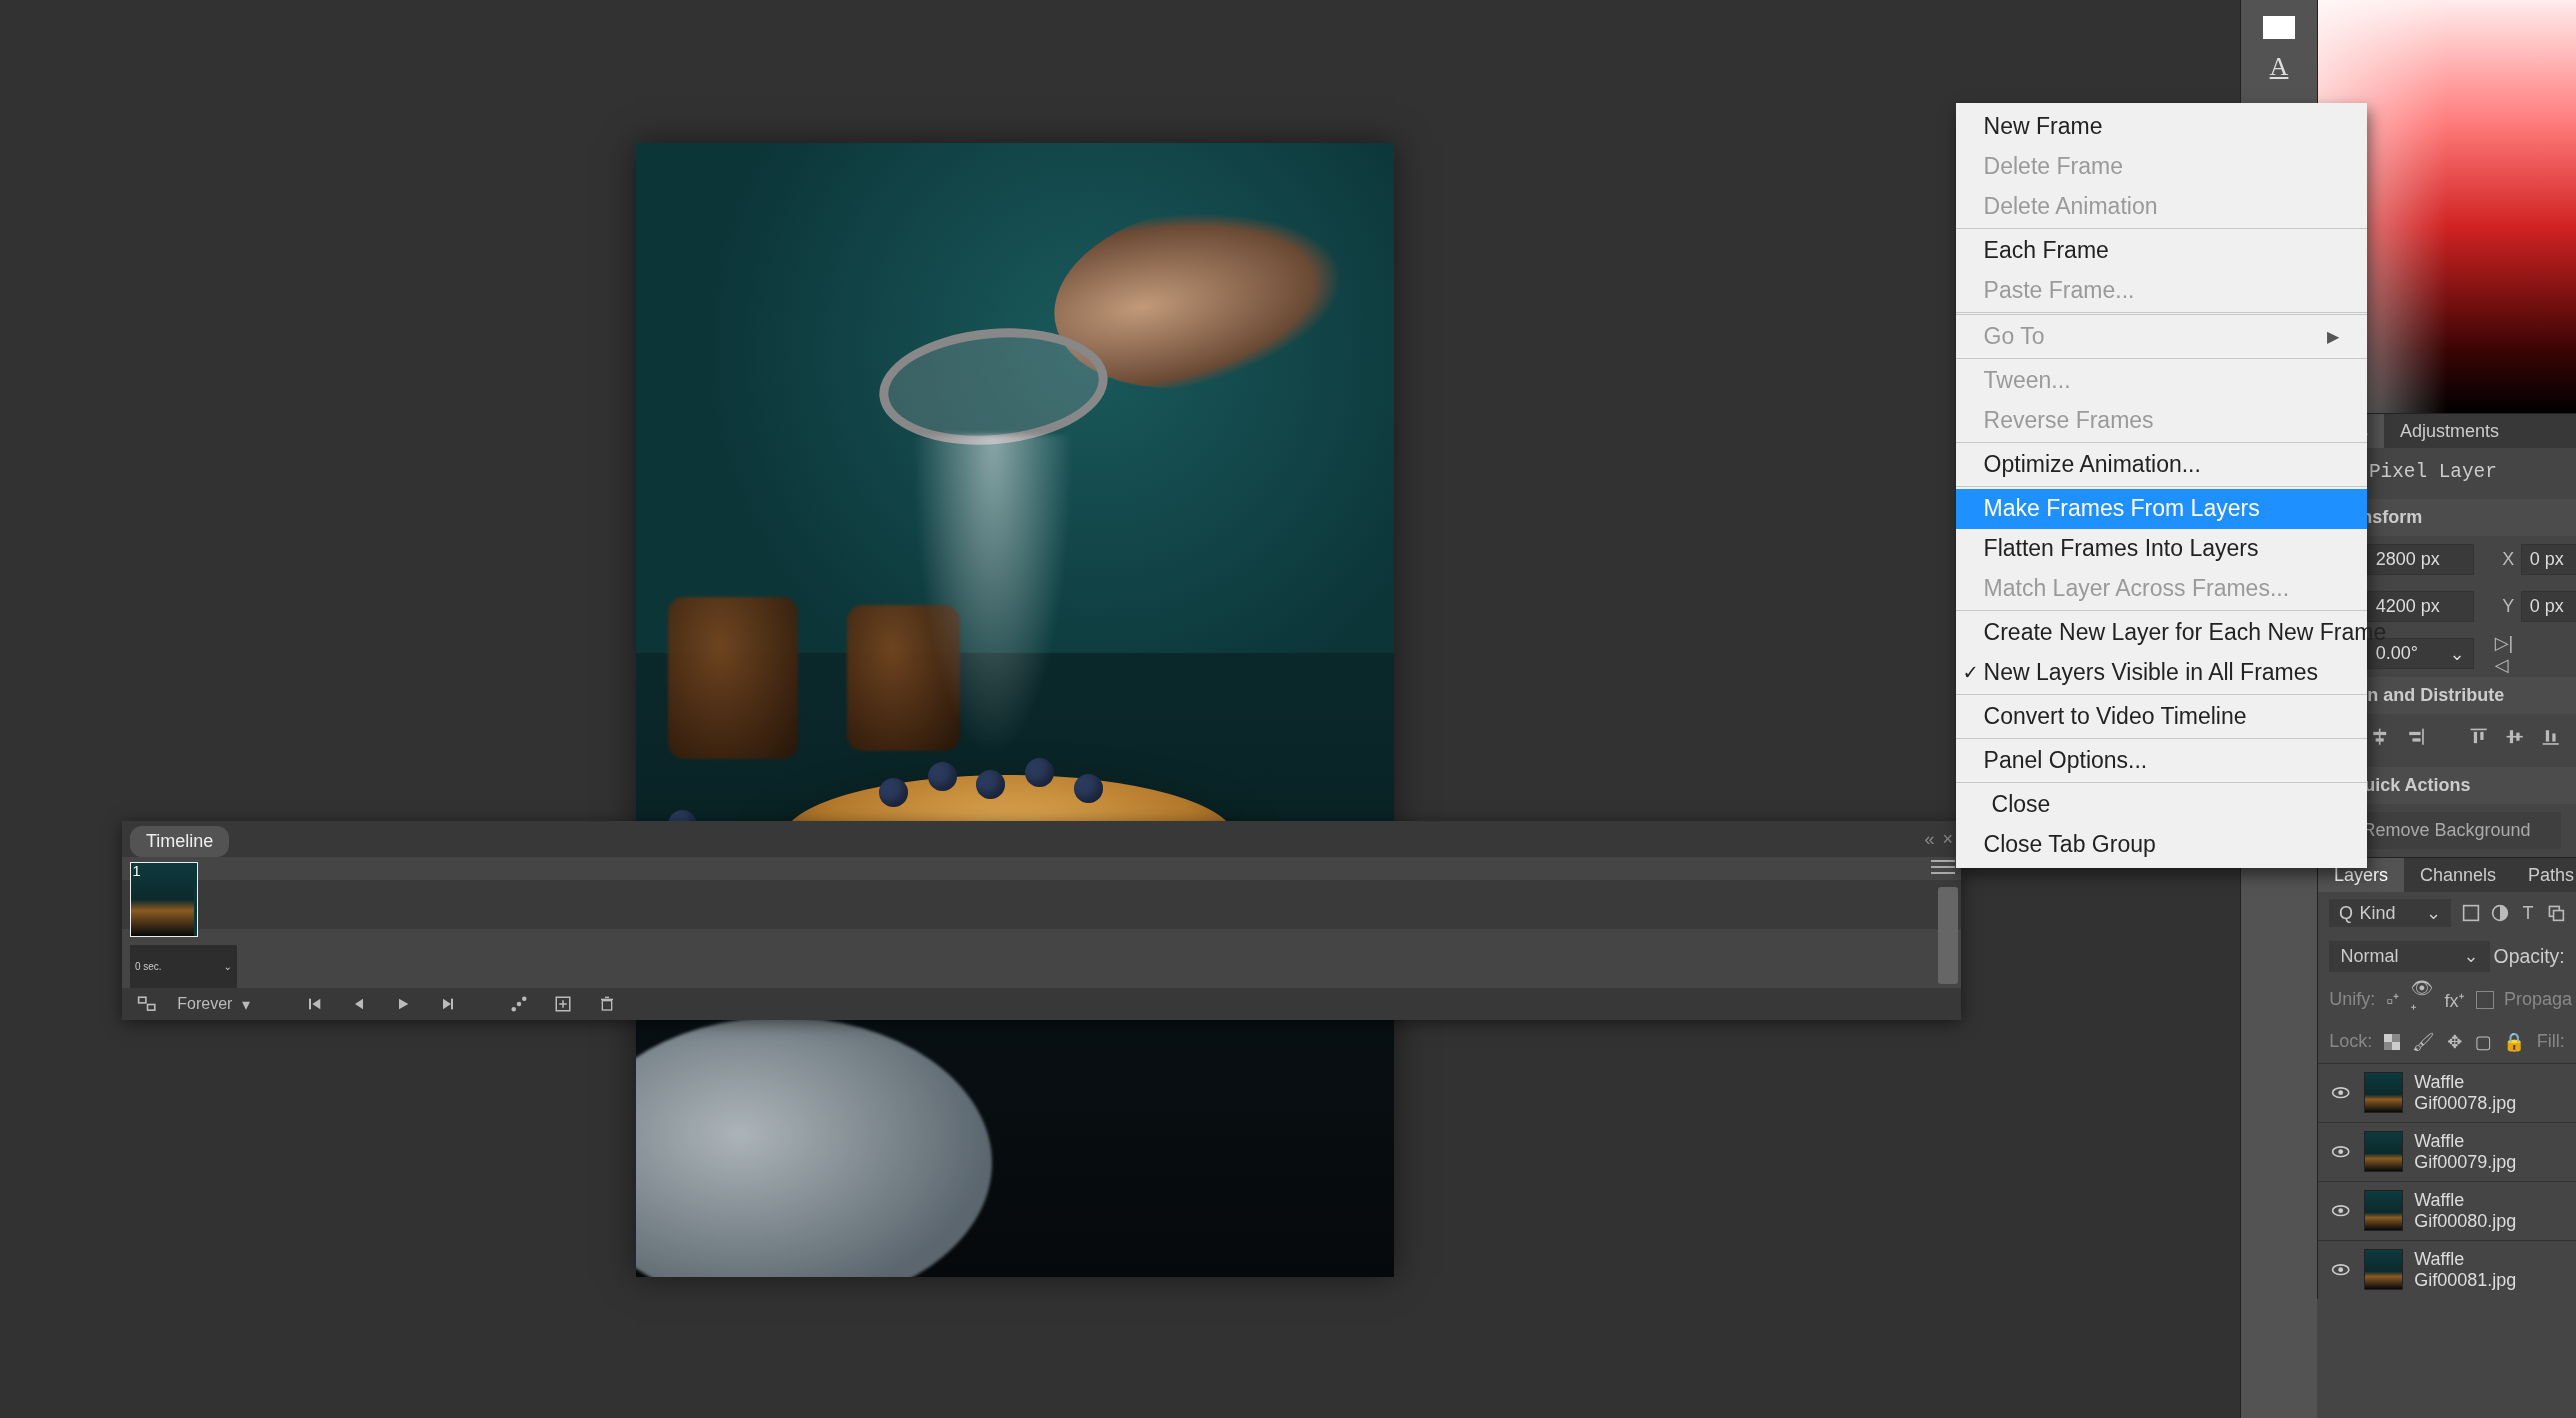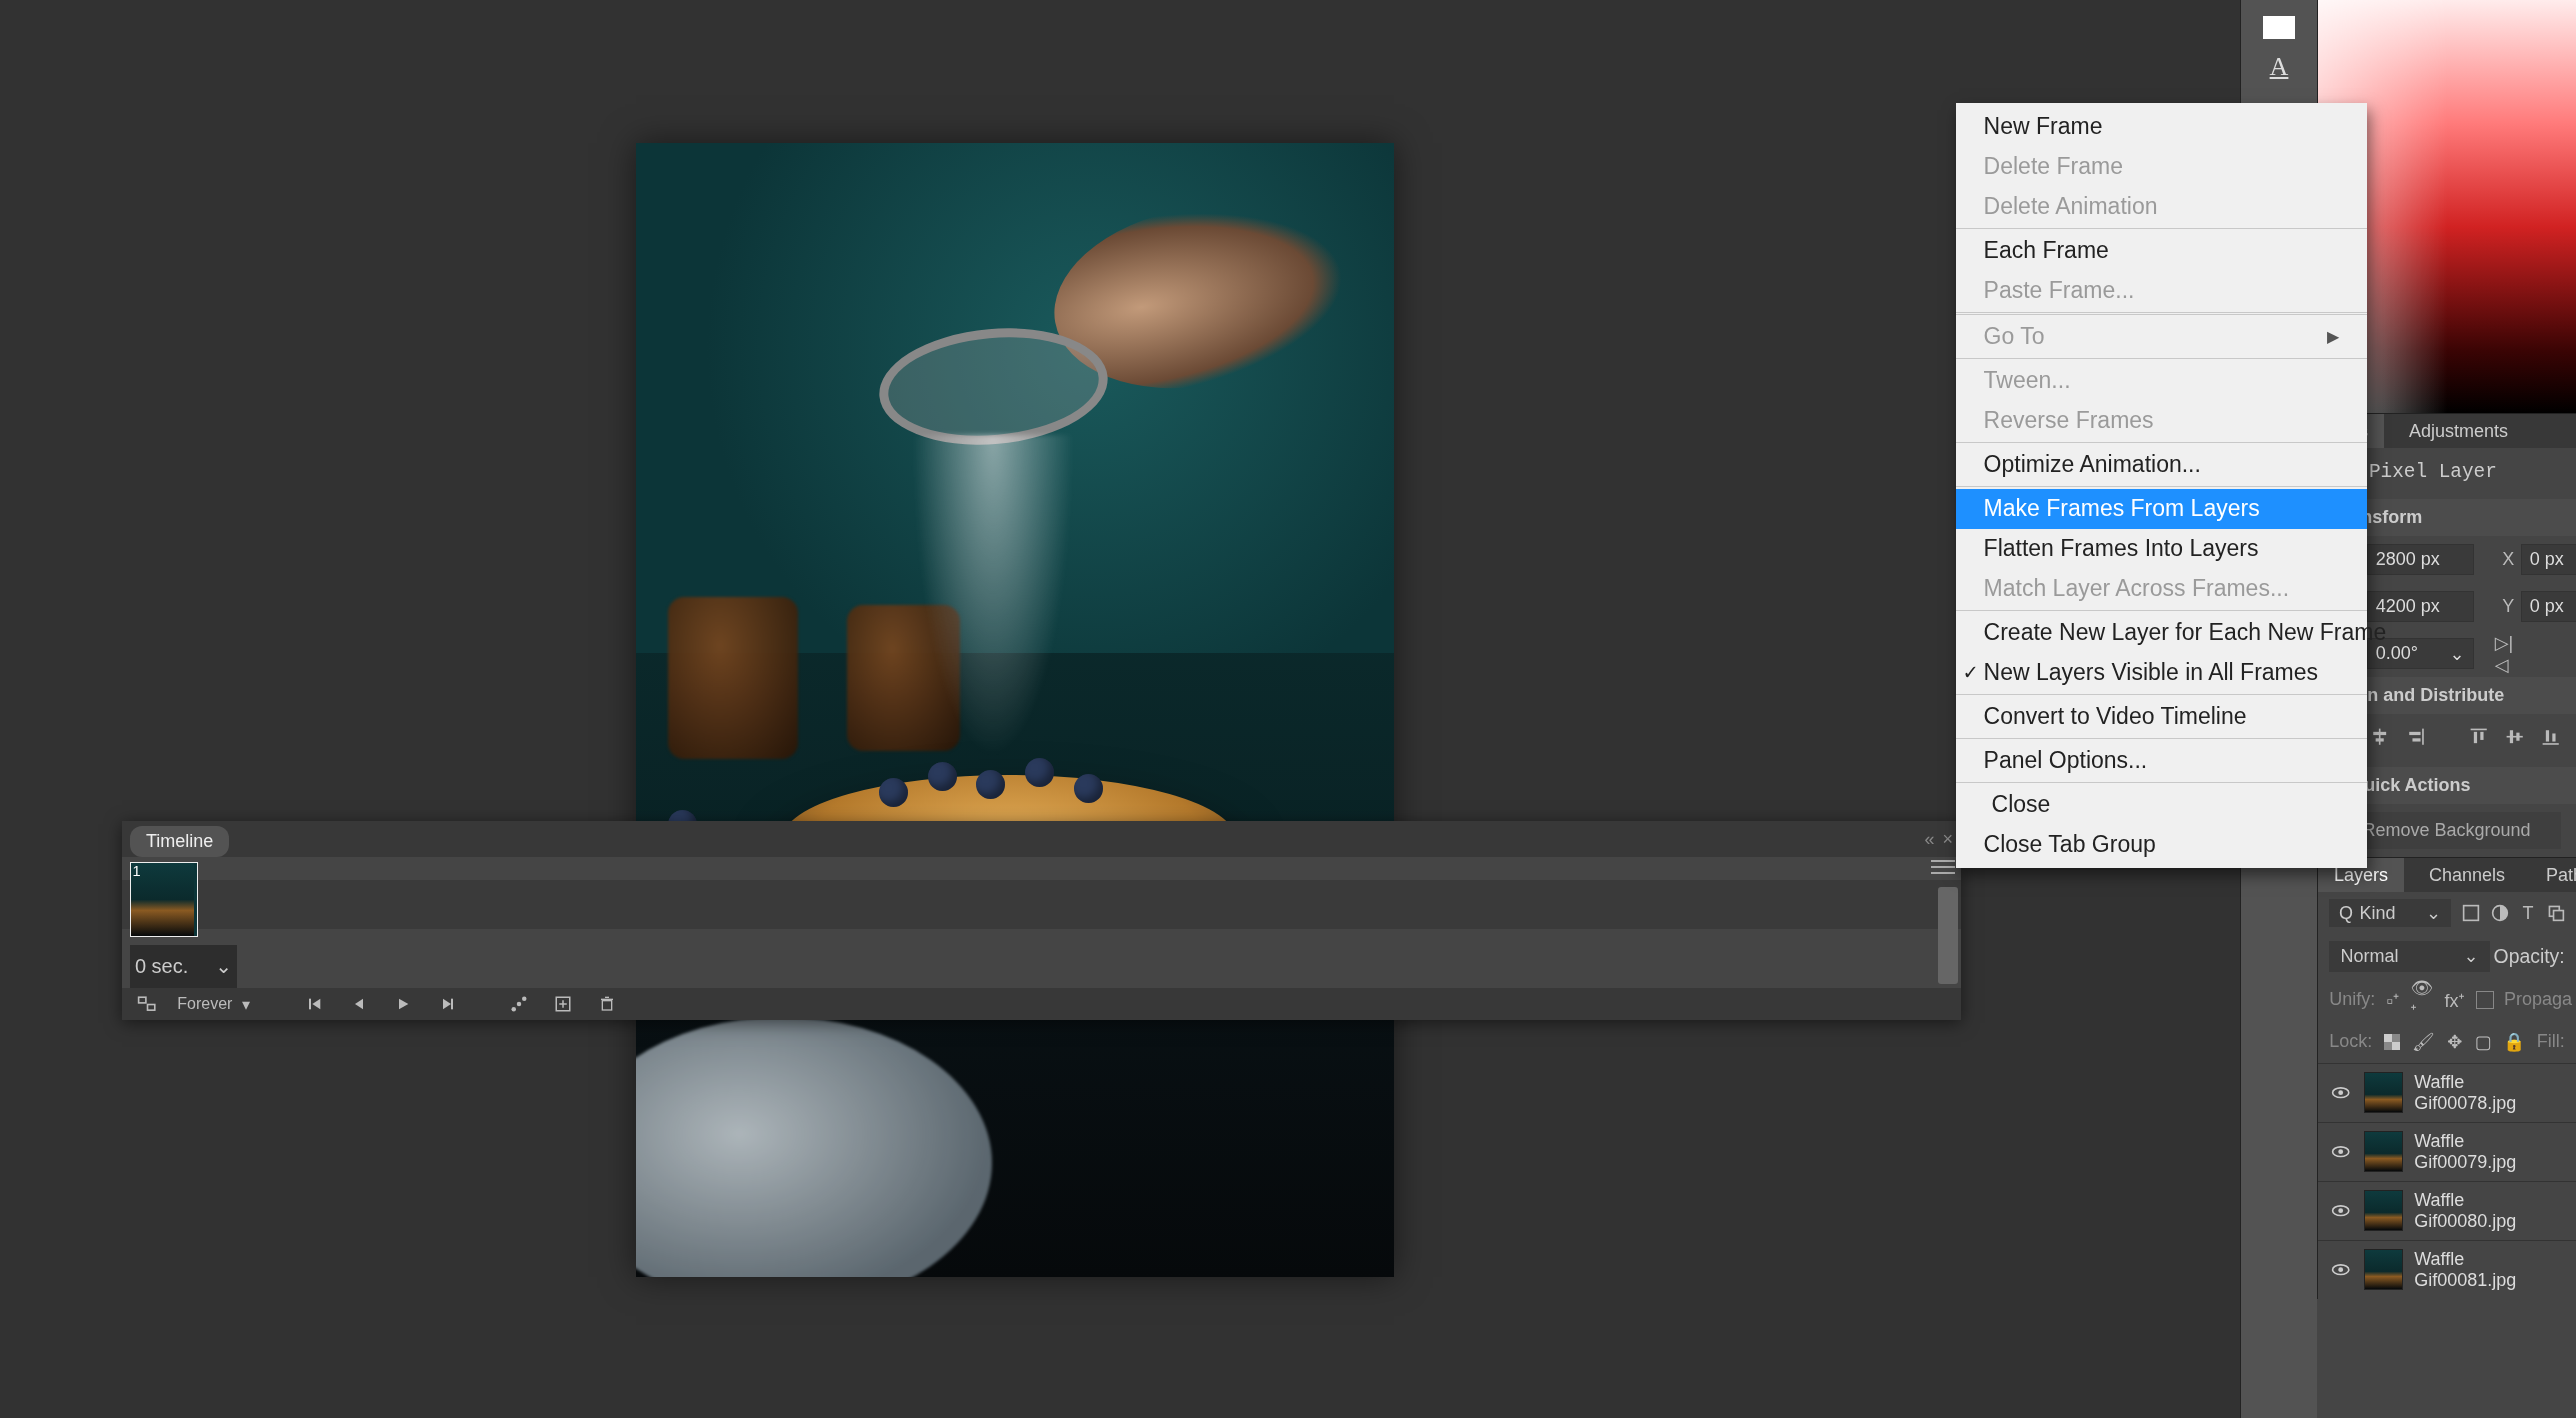--- a/index.html
+++ b/index.html
@@ -96,21 +96,21 @@
     position:absolute; left:8px; top:4.9px; width:66px;
     border:1.6px solid #eee; background:#0c3538;
   }
   .frame-thumb .num { position:absolute; left:1.6px; top:0; font-size:14.6px; color:#fff; }
   .frame-thumb .img {
     width:63px; height:73px;
     background: linear-gradient(180deg,#0e3a3d 0%, #0b2a2c 50%, #8a5a22 65%, #06090b 100%);
   }
   .frame-duration {
     position:absolute; left:8px; bottom:-0.8px; width:97px;
-    background:#2d2d2d; color:#ccc; font-size:20px; padding:3.2px 4.9px;
+    background:#2d2d2d; color:#ccc; font-size:10px; padding:3.2px 4.9px;
     display:flex; justify-content:space-between; align-items:center;
   }
   .timeline-controls {
     position:absolute; left:0; bottom:0; right:0; height:32px;
     background:#383838; display:flex; align-items:center; gap:18px;
     padding:0 11.3px; color:#bbb; font-size:16px;
   }
   .tc-icon { width:26px; height:26px; display:flex; align-items:center; justify-content:center; fill:#bbb; color:#bbb; cursor:pointer;}
   .tc-loop { display:flex; align-items:center; gap:9.7px; }
   .scrollbar { position:absolute; right:3.2px; bottom:3.2px; width:19.4px; height:97px; background:#666; border-radius:3.2px;}
@@ -134,21 +134,21 @@
     height:413px; background: linear-gradient(to bottom, #ffecec 0%, #ff7a7a 30%, #d12222 55%, #3a0404 85%, #000 100%);
     position:relative;
     border-left:0.8px solid #222;
   }
   .color-picker::after{
     content:""; position:absolute; inset:0;
     background: linear-gradient(to right, #fff 0%, rgba(255,255,255,0) 50%);
     mix-blend-mode: screen; opacity:0.6;
   }
   .panel-tabs {
-    display:flex; background:#383838; border-top:0.8px solid #222;gap:9px;
+    display:flex; background:#383838; border-top:0.8px solid #222;
   }
   .panel-tab { padding:6.5px 16px; font-size:18px; color:#ccc; cursor:pointer;}
   .panel-tab.active { background:#535353; color:#fff;}
   .properties {
     flex:0 0 auto; background:#454545; padding-bottom:8px;
     border-left:0.8px solid #222;
   }
   .prop-row { display:flex; align-items:center; padding:8px 14.6px; font-size:18px; gap:13px;}
   .prop-title { display:flex; align-items:flex-start; gap:11.3px; padding:13px 14.6px;font-family:Liberation Mono, monospace; }
   .prop-title .square { width:23px; height:23px; border:0.8px solid #888;}

